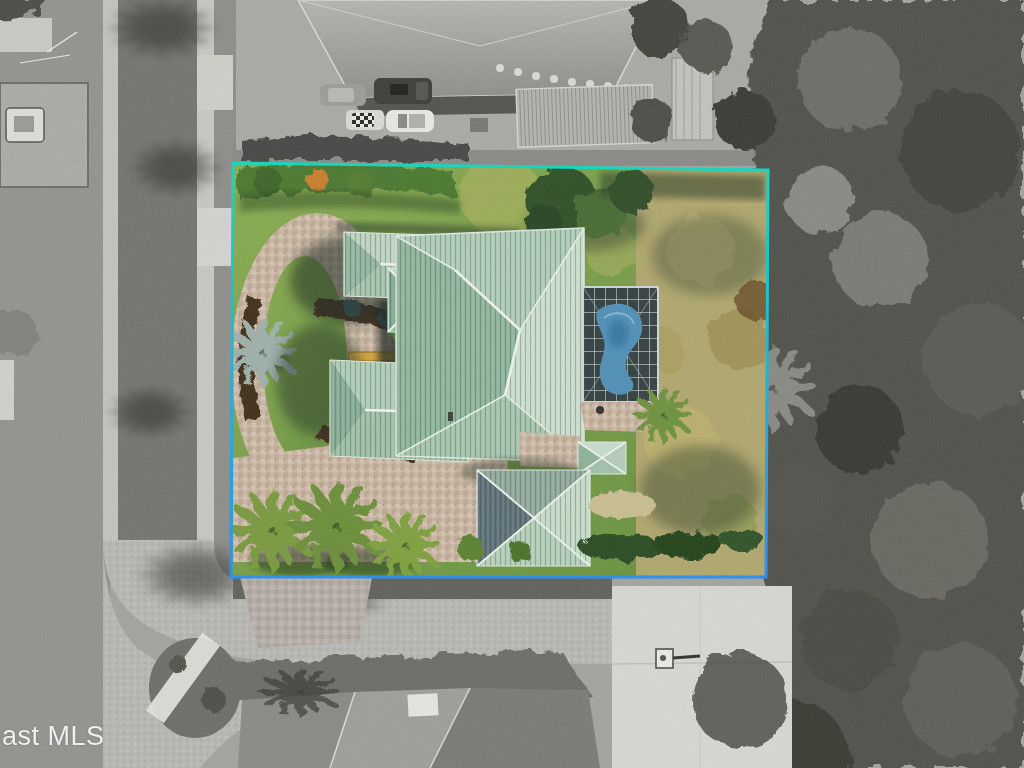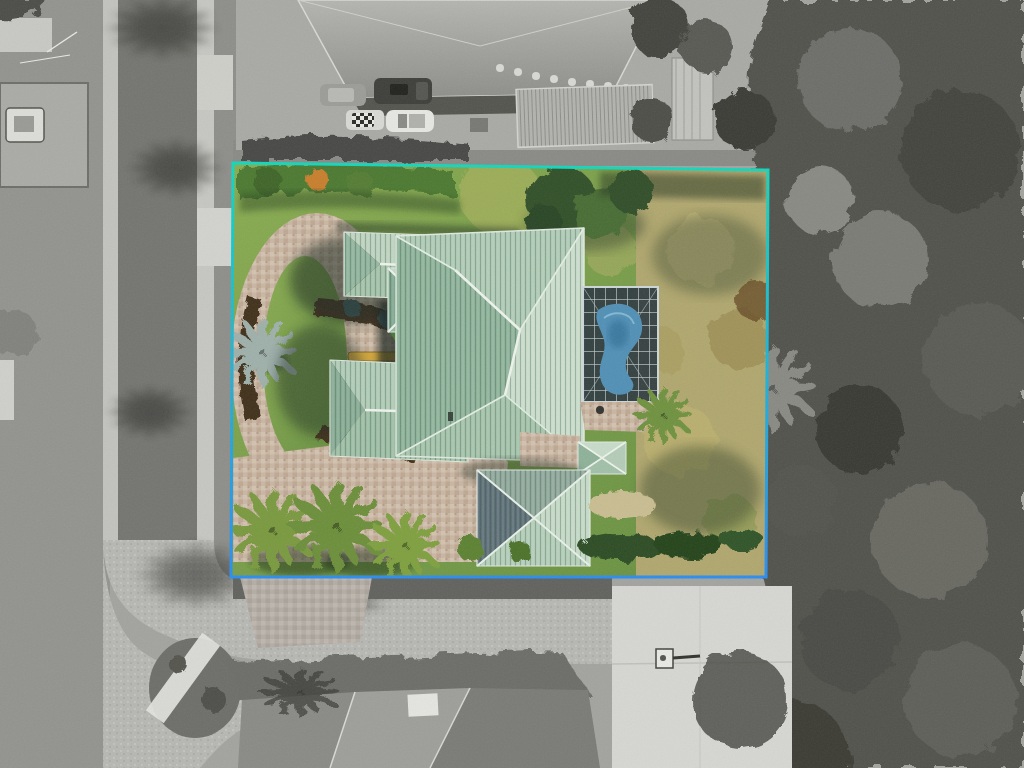--- a/index.html
+++ b/index.html
@@ -407,13 +407,14 @@
       <ellipse cx="690" cy="545" rx="36" ry="13" fill="#27451f"></ellipse>
       <ellipse cx="742" cy="540" rx="22" ry="11" fill="#33552a"></ellipse>
     </g>
   </g>
 
   <polygon points="233,163 768,170 766,577 231,577" fill="none" stroke="url(#gBound)" stroke-width="3"></polygon>
 
   <rect width="1024" height="768" filter="url(#grainF)" opacity="0.16"></rect>
 </svg>
 
+<div class="watermark">ast MLS</div>
 </div>
 
 </body></html>

